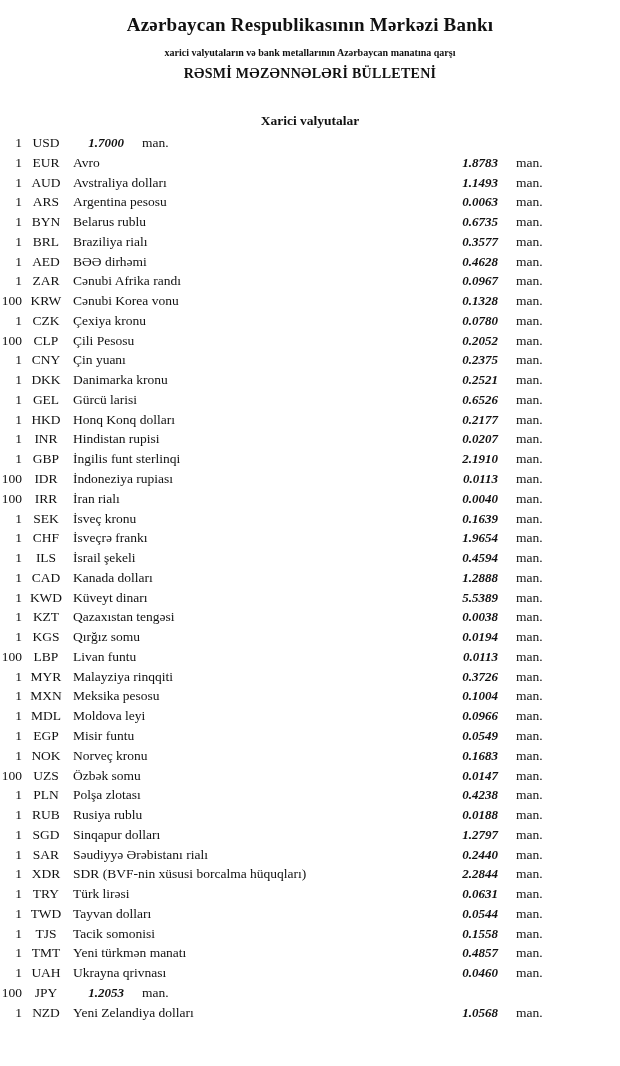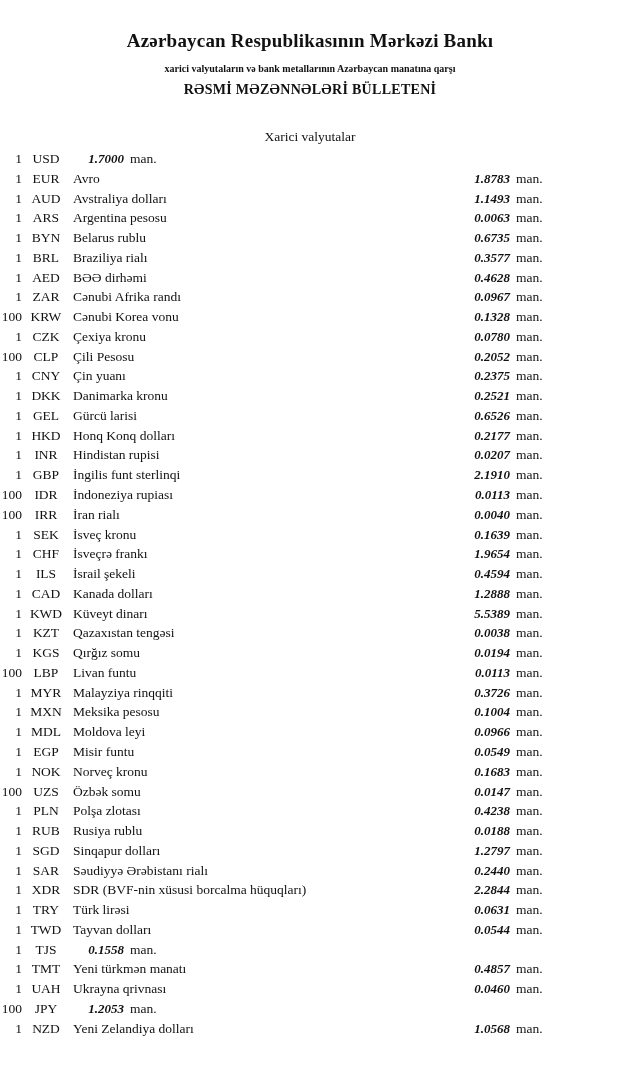--- a/index.html
+++ b/index.html
@@ -6,21 +6,21 @@
   html, body {
     width: 620px;
     background: #ffffff;
     font-family: "Liberation Serif", "DejaVu Serif", serif;
     color: #111111;
   }
   .page {
     width: 620px;
     height: 1066px;
     background: #ffffff;
-    padding-top: 28px;
+    padding-top: 12px;
     overflow: hidden;
   }
   .header { text-align: center; }
   .doc-title {
     font-size: 19px;
     font-weight: bold;
     line-height: 26px;
     margin-bottom: 4px;
     letter-spacing: 0.2px;
   }
@@ -36,21 +36,21 @@
   }
   .doc-bulletin {
     font-size: 14px;
     font-weight: bold;
     line-height: 21px;
     letter-spacing: 0.3px;
   }
   .section-title {
     text-align: center;
     font-size: 13.5px;
-    font-weight: normal;
+    font-weight: bold;
     margin-top: 27px;
     line-height: 20px;
   }
   .rates-table {
     margin-top: 2px;
   }
   .row {
     display: flex;
     align-items: baseline;
     height: 19.78px;
@@ -78,21 +78,21 @@
   .rate {
     width: 56px;
     text-align: right;
     font-weight: bold;
     font-style: italic;
     font-size: 13px;
     flex: 0 0 auto;
   }
   .unit {
     width: 34px;
-    margin-left: 6px;
+    margin-left: 18px;
     flex: 0 0 auto;
   }
 </style>
 </head>
 <body>
 
 <div class="page">
   <div class="header">
     <div class="doc-title">Azərbaycan Respublikasının Mərkəzi Bankı</div>
     <div class="doc-subtitle">xarici valyutaların və bank metallarının Azərbaycan manatına qarşı</div>
@@ -417,20 +417,21 @@
     <span class="qty">1</span>
     <span class="code">TWD</span>
     <span class="name">Tayvan dolları</span>
     <span class="rate">0.0544</span>
     <span class="unit">man.</span>
   </div>
 
   <div class="row">
     <span class="qty">1</span>
     <span class="code">TJS</span>
+    <span class="name">Tacik somonisi</span>
     <span class="rate">0.1558</span>
     <span class="unit">man.</span>
   </div>
 
   <div class="row">
     <span class="qty">1</span>
     <span class="code">TMT</span>
     <span class="name">Yeni türkmən manatı</span>
     <span class="rate">0.4857</span>
     <span class="unit">man.</span>

